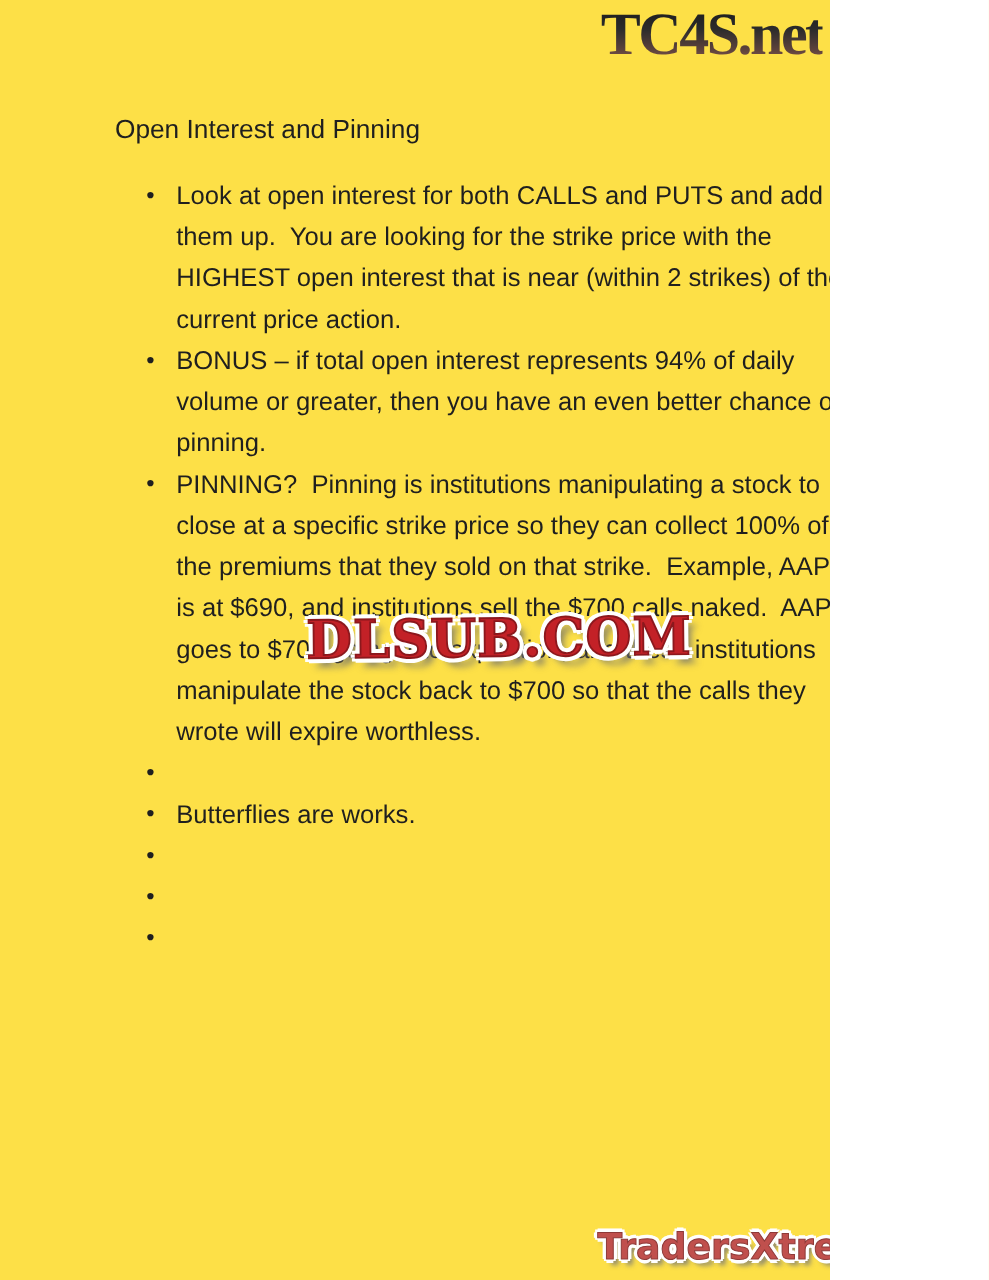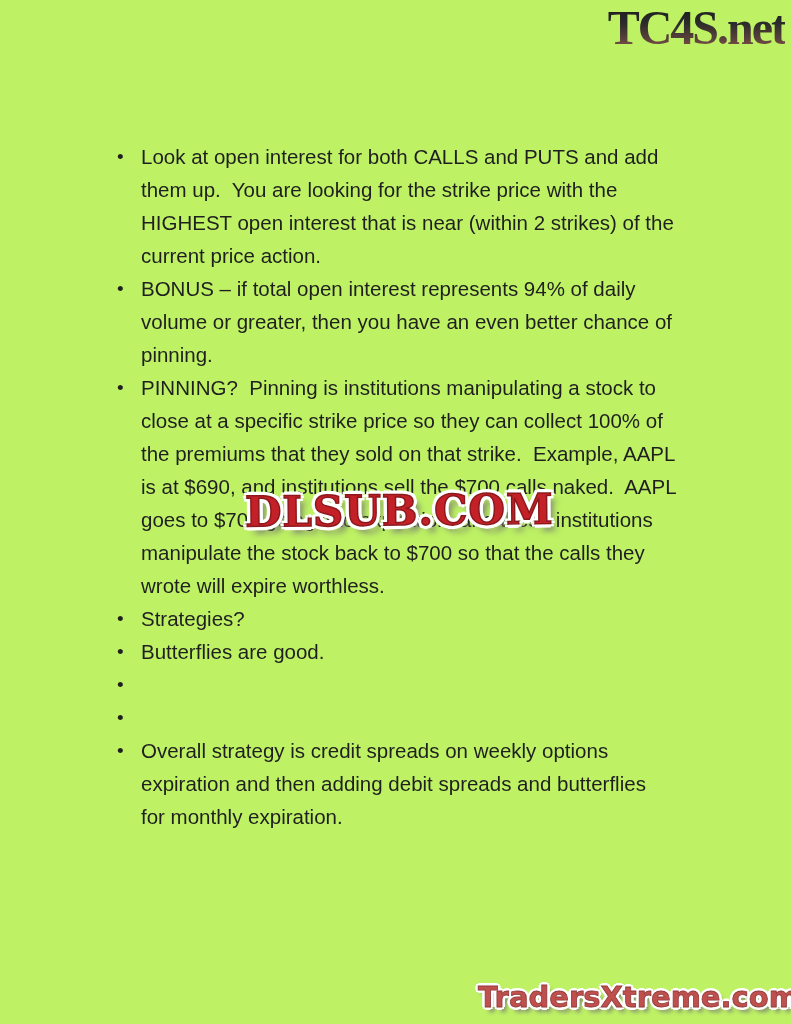--- a/index.html
+++ b/index.html
@@ -1,20 +1,20 @@
 <!DOCTYPE html>
 <html><head>
 <meta charset="utf-8">
 <style>
   html, body { margin: 0; padding: 0; background: #ffffff; }
   .page {
     position: relative;
-    width: 791px;
+    width: 664px;
     height: 1024px;
-    background: #bef264;
+    background: #fde047;
     overflow: hidden;
     font-family: "Liberation Sans", sans-serif;
     color: #1f1f1f;
   }
 
   
   .tc4s-logo {
     position: absolute;
     top: 0px;
     right: 6px;
@@ -91,20 +91,21 @@
       4px 5px 4px rgba(120,120,120,.9);
   }
 </style>
 </head>
 <body>
 
 <div class="page">
 
   <div class="tc4s-logo">TC4S.net</div>
 
+  <h1 class="heading">Open Interest and Pinning</h1>
 
   <div class="bullets">
     <div class="bullet">
       <span class="marker">•</span>
       <div class="btext">Look at open interest for both CALLS and PUTS and add
 them up.  You are looking for the strike price with the
 HIGHEST open interest that is near (within 2 strikes) of the
 current price action.</div>
     </div>
     <div class="bullet">
@@ -118,37 +119,33 @@
       <div class="btext">PINNING?  Pinning is institutions manipulating a stock to
 close at a specific strike price so they can collect 100% of
 the premiums that they sold on that strike.  Example, AAPL
 is at $690, and institutions sell the $700 calls naked.  AAPL
 goes to $705 going into expiration, and these institutions
 manipulate the stock back to $700 so that the calls they
 wrote will expire worthless.</div>
     </div>
     <div class="bullet">
       <span class="marker">•</span>
-      <div class="btext">Strategies?</div>
     </div>
     <div class="bullet">
       <span class="marker">•</span>
-      <div class="btext">Butterflies are good.</div>
+      <div class="btext">Butterflies are works.</div>
     </div>
     <div class="bullet">
       <span class="marker">•</span>
     </div>
     <div class="bullet">
       <span class="marker">•</span>
     </div>
     <div class="bullet">
       <span class="marker">•</span>
-      <div class="btext">Overall strategy is credit spreads on weekly options
-expiration and then adding debit spreads and butterflies
-for monthly expiration.</div>
     </div>
   </div>
 
   <div class="dlsub">DLSUB.COM</div>
 
   <div class="txtreme">TradersXtreme.com</div>
 
 </div>
 
 </body></html>

